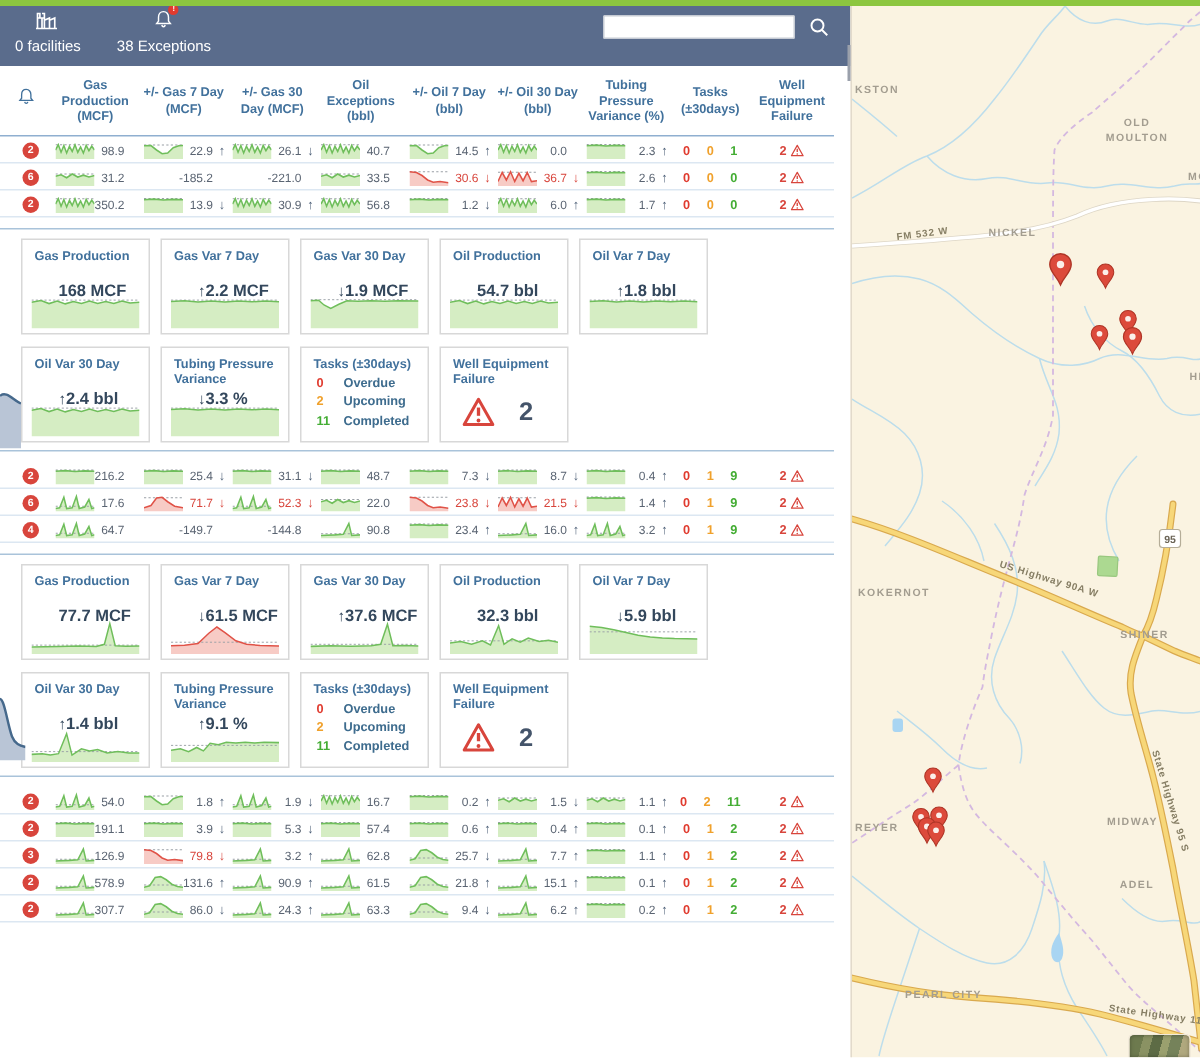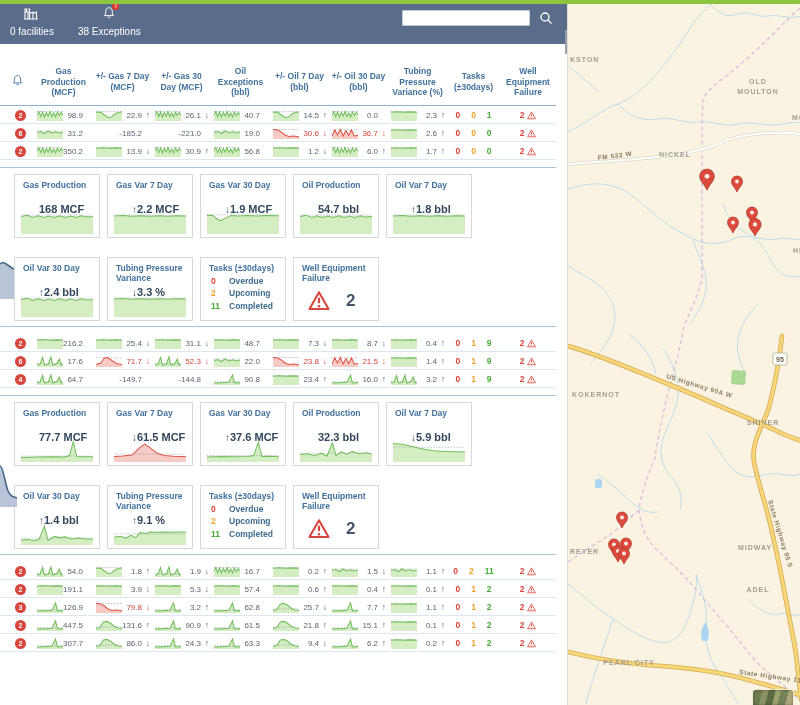--- a/index.html
+++ b/index.html
@@ -10,39 +10,39 @@
 
   
   .left-panel { position:absolute; left:0; top:4px; width:567px; height:701px; background:#fff; }
   .topbar { position:relative; height:40px; background:#5A6C8C; display:flex; align-items:flex-end; padding:0 0 7px 10px; gap:24px; }
   .tb-item { display:flex; align-items:center; gap:6px; color:#fff; font-size:10px; cursor:pointer;flex-direction:column; }
   .tb-icon { position:relative; display:inline-flex; }
   .bell-badge { position:absolute; top:-3px; right:-3px; width:7px; height:7px; background:#E03B2F; border-radius:50%; color:#fff; font-style:normal; font-size:5px; font-weight:bold; text-align:center; line-height:7px; }
   .search-wrap { position:absolute; right:14px; top:6px; display:flex; align-items:center; gap:9px; }
   .search-input { width:128px; height:16px; border:1px solid #C6CBD4; border-radius:1px; font-size:10px; padding:0 4px; font-family:"Liberation Sans",sans-serif; }
 
-  .grid { width:556px;margin-top:15px; }
+  .grid { width:556px; }
   .grid-header { display:grid; grid-template-columns:34px repeat(7,59px) 53px 56px; min-height:47px; align-items:center; border-bottom:1px solid #8FAFD0; }
   .gh-cell { font-size:8.5px; font-weight:bold; color:#41719C; text-align:center; line-height:1.25; padding:2px 2px; }
   .col-bell { justify-self:center; }
 
   .grid-row { display:grid; grid-template-columns:34px repeat(7,59px) 53px 56px; height:18px; align-items:center; border-bottom:1px solid #DCE7F2; cursor:pointer; }
   .badge-cell { display:flex; }
   .badge { width:11px; height:11px; margin-left:15px; border-radius:50%; background:#D8453C; color:#fff; font-size:7px; font-weight:bold; display:flex; align-items:center; justify-content:center; }
   .metric-cell { display:flex; align-items:center; height:18px; padding:0 2px 0 3px; font-size:8px; color:#5A6472; }
   .metric-cell svg { flex:none; }
   .mval { margin-left:auto; }
   .mval.neg { color:#D8453C;text-align:right; }
   .arrow { width:8px; text-align:right; font-weight:bold; color:#4E6078; font-size:8.5px; }
   .arrow.neg { color:#D8453C; }
   .tasks-cell { display:flex; justify-content:center; gap:11px; font-size:8.5px; font-weight:bold; }
   .t-over { color:#E03B2F; } .t-up { color:#F0A12C; } .t-comp { color:#44AD34; }
   .equip-cell { display:flex; justify-content:center; align-items:center; gap:3px; font-size:8.5px; font-weight:bold; color:#D8453C; }
 
-  .panel { position:relative; width:556px; border-top:1px solid #A9C3DA; border-bottom:1px solid #A9C3DA; margin:7px 0; padding:6px 0 5px 14px; display:grid; grid-template-columns:repeat(5,86px); gap:19px 7px; background:#fff; }
+  .panel { position:relative; width:556px; border-top:1px solid #A9C3DA; border-bottom:1px solid #A9C3DA; margin:7px 0; padding:6px 0 5px 14px; display:grid; grid-template-columns:repeat(5,86px); gap:8px 7px; background:#fff; }
   .card { position:relative; border:1px solid #D8D8D8; background:#fff; height:64px; padding:5px 6px 0 8px; }
   .card-title { font-size:8.5px; font-weight:bold; color:#41719C; line-height:1.2; }
   .card-value { position:absolute; left:24px; top:28px; font-size:11px; font-weight:bold; color:#33475C; }
   .card-value .c-arrow { font-size:10px; font-weight:bold; }
   .card-spark { position:absolute; left:6px; right:6px; bottom:3px; height:24px; }
   .card-spark svg { width:100%; height:24px; }
   .task-line { display:flex; margin-top:2.5px; font-size:8.5px; font-weight:bold; }
   .task-num { width:20px; padding-left:2px; }
   .task-label { color:#3E6C8E; }
   .equip-body { display:flex; align-items:center; gap:16px; margin-top:7px; padding-left:6px; }
@@ -215,21 +215,21 @@
             <div class="metric-cell">
               <span class="mval">-221.0</span>
               <span class="arrow"></span>
             </div>
             <div class="metric-cell">
               <svg width="26" height="12" viewBox="0 0 28 12" preserveAspectRatio="none">
                 <polygon points="0,5.5 4,4.5 8,6.5 12,4 16,6 20,4.8 24,6 28,5 28,12 0,12" fill="#D5EDC3"></polygon>
                 <line x1="0" y1="4" x2="28" y2="4" stroke="#9AA0A6" stroke-width="0.7" stroke-dasharray="1.6 1.6"></line>
                 <polyline points="0,5.5 4,4.5 8,6.5 12,4 16,6 20,4.8 24,6 28,5" fill="none" stroke="#6FBE5B" stroke-width="1.1"></polyline>
               </svg>
-              <span class="mval">19.0</span>
+              <span class="mval">33.5</span>
               <span class="arrow"></span>
             </div>
             <div class="metric-cell">
               <svg width="26" height="12" viewBox="0 0 28 12" preserveAspectRatio="none">
                 <polygon points="0,2.5 5,3 9,5 13,8 17,9.5 22,9 28,9.8 28,12 0,12" fill="#F7CBC5"></polygon>
                 <line x1="0" y1="2.5" x2="28" y2="2.5" stroke="#9AA0A6" stroke-width="0.7" stroke-dasharray="1.6 1.6"></line>
                 <polyline points="0,2.5 5,3 9,5 13,8 17,9.5 22,9 28,9.8" fill="none" stroke="#E05247" stroke-width="1.1"></polyline>
               </svg>
               <span class="mval neg">30.6</span>
               <span class="arrow neg">↓</span>
@@ -1012,21 +1012,21 @@
           <div class="grid-row">
             <div class="badge-cell">
               <span class="badge">2</span>
             </div>
             <div class="metric-cell">
               <svg width="26" height="12" viewBox="0 0 28 12" preserveAspectRatio="none">
                 <polygon points="0,10 10,9.6 16,9.2 20,2 22,10 28,9.6 28,12 0,12" fill="#D5EDC3"></polygon>
                 <line x1="0" y1="8.8" x2="28" y2="8.8" stroke="#9AA0A6" stroke-width="0.7" stroke-dasharray="1.6 1.6"></line>
                 <polyline points="0,10 10,9.6 16,9.2 20,2 22,10 28,9.6" fill="none" stroke="#6FBE5B" stroke-width="1.1"></polyline>
               </svg>
-              <span class="mval">447.5</span>
+              <span class="mval">578.9</span>
               <span class="arrow"></span>
             </div>
             <div class="metric-cell">
               <svg width="26" height="12" viewBox="0 0 28 12" preserveAspectRatio="none">
                 <polygon points="0,9.5 4,8.5 8,3 12,2.4 16,4.5 20,7.5 24,9 28,9.5 28,12 0,12" fill="#D5EDC3"></polygon>
                 <line x1="0" y1="8" x2="28" y2="8" stroke="#9AA0A6" stroke-width="0.7" stroke-dasharray="1.6 1.6"></line>
                 <polyline points="0,9.5 4,8.5 8,3 12,2.4 16,4.5 20,7.5 24,9 28,9.5" fill="none" stroke="#6FBE5B" stroke-width="1.1"></polyline>
               </svg>
               <span class="mval">131.6</span>
               <span class="arrow">↑</span>

